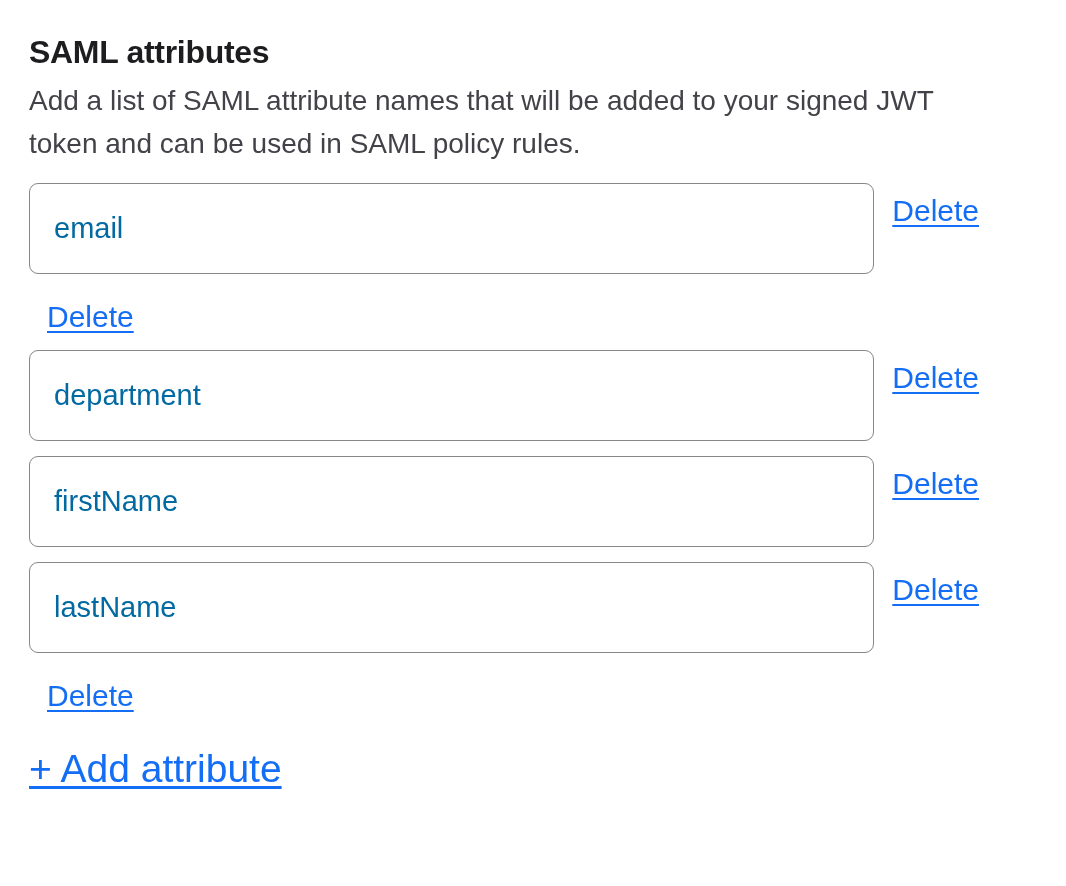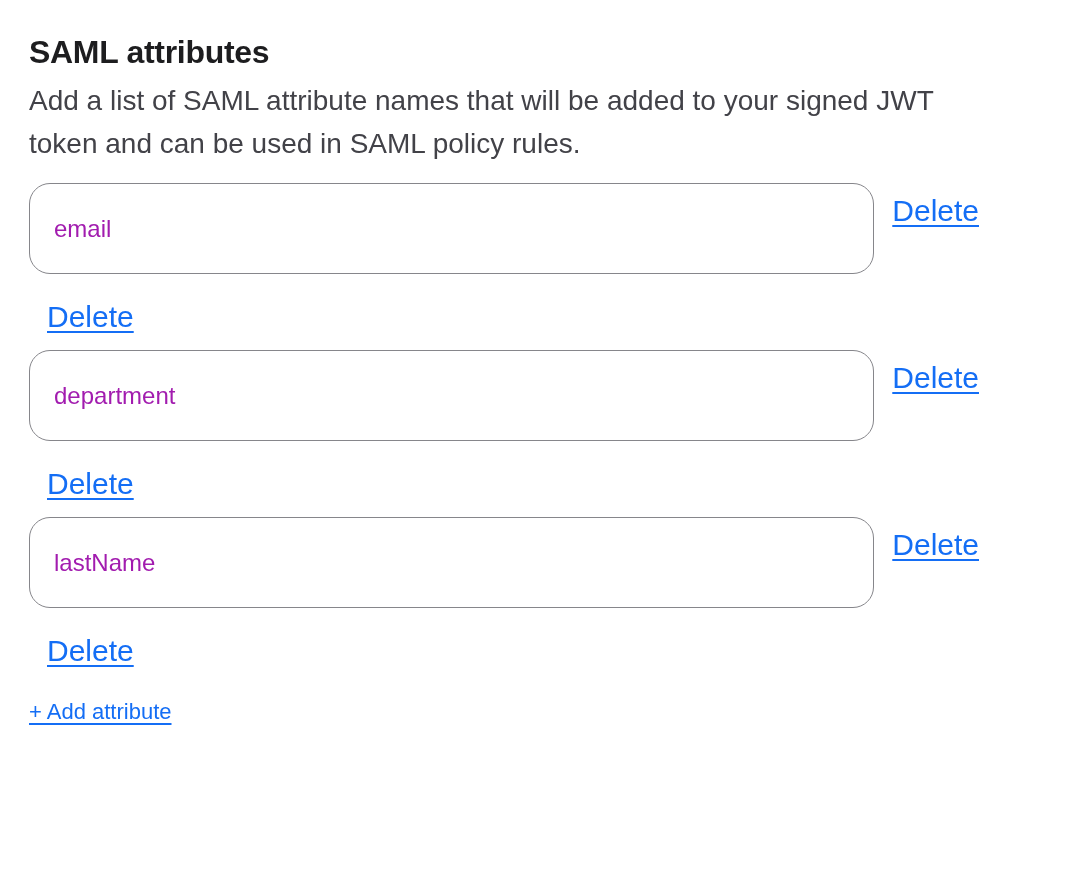--- a/index.html
+++ b/index.html
@@ -37,46 +37,46 @@
     display: flex;
     align-items: flex-start;
     margin-bottom: 15px;
   }
   .attr-input {
     flex: 1 1 auto;
     min-width: 0;
     height: 91px;
     box-sizing: border-box;
     border: 1.5px solid #86868b;
-    border-radius: 21px;
+    border-radius: 9px;
     background: #ffffff;
     padding: 0 24px;
     font-family: inherit;
-    font-size: 24px;
-    color: #a21caf;
+    font-size: 29px;
+    color: #0369a1;
     outline: none;
   }
   .link {
     color: #146ef5;
     text-decoration: underline;
     text-decoration-thickness: 1.5px;
     text-underline-offset: 4px;
     cursor: pointer;
   }
   .delete-link {
     flex: 0 0 auto;
     margin-left: 18px;
     margin-top: 10px;
     font-size: 30px;
     line-height: 36px;
   }
   .add-link {
     display: inline-block;
-    margin-top: 10px;
-    font-size: 22px;
+    margin-top: 22px;
+    font-size: 39px;
     line-height: 36px;
     text-decoration: underline;
   }
 </style>
 </head>
 <body>
 
 <div class="container">
 
   <h2 class="section-title">SAML attributes</h2>
@@ -91,20 +91,21 @@
   <div class="attr-row">
     <a class="link delete-link">Delete</a>
   </div>
 
   <div class="attr-row">
     <input type="text" class="attr-input" value="department" style="">
     <a class="link delete-link">Delete</a>
   </div>
 
   <div class="attr-row">
+    <input type="text" class="attr-input" value="firstName" style="">
     <a class="link delete-link">Delete</a>
   </div>
 
   <div class="attr-row">
     <input type="text" class="attr-input" value="lastName" style="">
     <a class="link delete-link">Delete</a>
   </div>
 
   <div class="attr-row">
     <a class="link delete-link">Delete</a>

